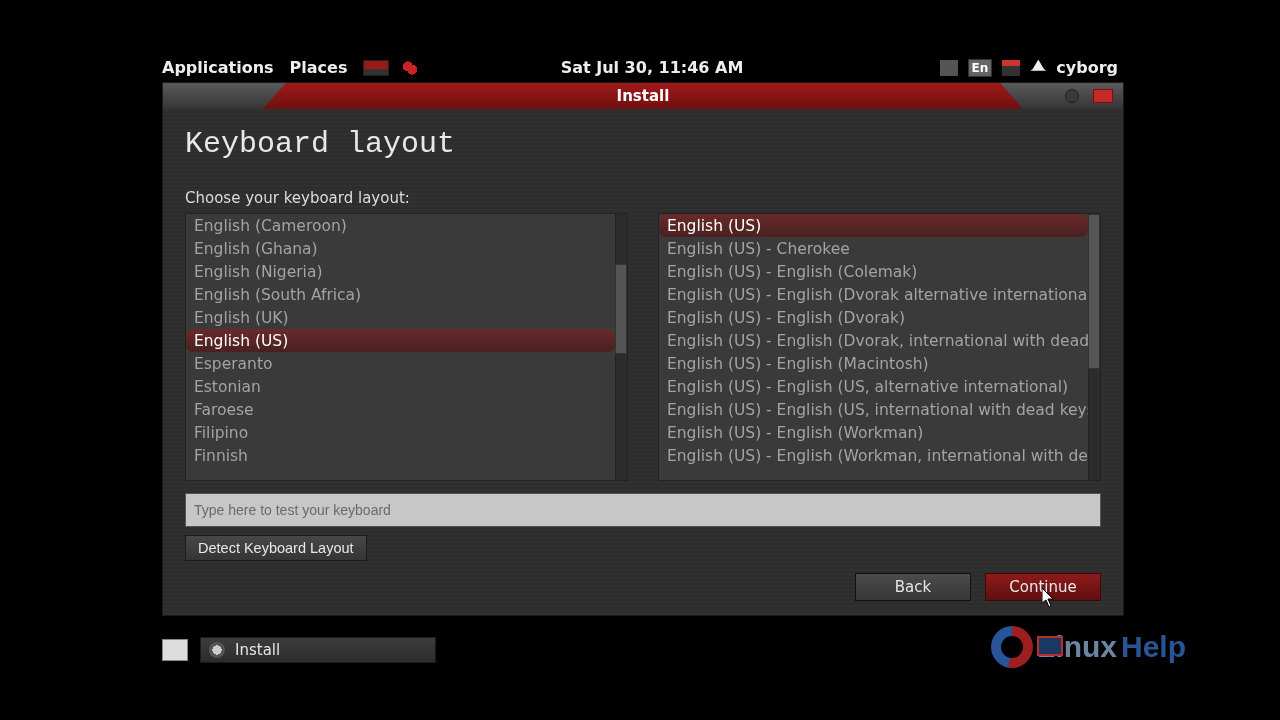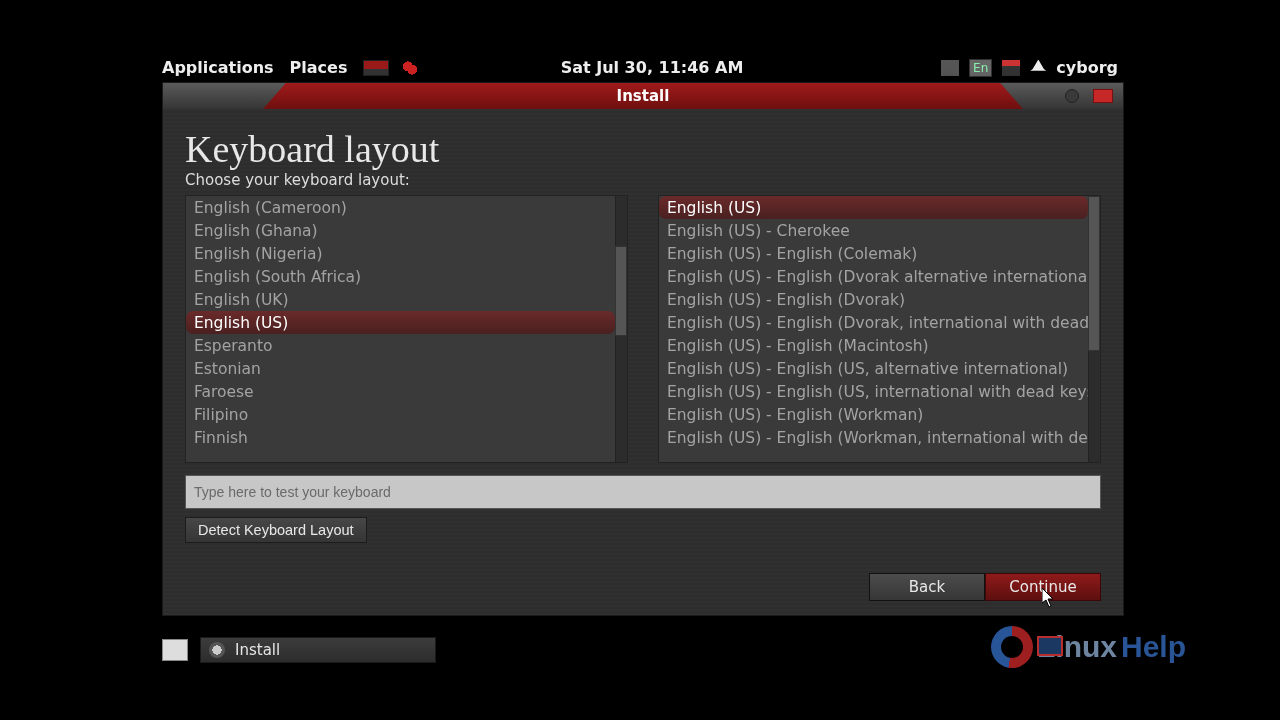--- a/index.html
+++ b/index.html
@@ -23,22 +23,22 @@
     align-items: center;
     color: #eee;
     font-weight: bold;
     font-size: 16px;
   }
   .top-panel .menu-item { margin-right: 16px; cursor: pointer; }
   .top-panel .panel-icons { display: flex; align-items: center; gap: 10px; }
   .top-panel .spacer { flex: 1; }
   .top-panel .clock { position: absolute; left: 50%; transform: translateX(-50%); margin-left: 12px; }
   .panel-badge {
-    background: #666; color: #86efac; font-size: 12px; padding: 1px 3px;
-    border: 1px solid #333; font-weight: normal;
+    background: #666; color: #ffffff; font-size: 12px; padding: 1px 3px;
+    border: 1px solid #333; font-weight: bold;
   }
   .panel-smicon {
     width: 18px; height: 16px; background: #555; display: inline-block;
   }
   .panel-flag {
     width: 26px; height: 16px;
     background: linear-gradient(180deg,#9a1a1a 0 55%, #333 55% 100%);
     border: 1px solid #222;
     display:inline-block;
   }
@@ -82,22 +82,22 @@
   .titlebar .ctl.min { right: 44px; background:#3a3a3a; border:1px solid #222;}
   .titlebar .ctl.cls { right: 10px; width: 20px; height:14px; border-radius:0;
     background:#c62828; border:1px solid #7a0f0f;}
 
   .win-body {
     position:absolute; top:26px; left:0; right:0; bottom:0;
     background: repeating-linear-gradient(180deg,#303030 0 2px,#2d2d2d 2px 4px);
     padding: 18px 22px 16px 22px;
   }
   .page-title {
-    font-size: 38px; color:#e8e8e8; font-weight: normal; 
-    font-family: Liberation Serif, serif;
+    font-size: 30px; color:#e8e8e8; font-weight: normal; margin-bottom: 28px;
+    font-family: Liberation Mono, monospace;
   }
   .choose-label { font-size: 15px; color:#ddd; margin-bottom: 6px; }
 
   .lists-row { display:flex; gap:30px; height: 268px; }
   .listbox {
     flex:1; background:#3a3a3a; border:1px solid #222;
     position:relative; overflow:hidden;
   }
   .listbox .scroll-track {
     position:absolute; top:0; right:0; bottom:0; width:12px;
@@ -131,21 +131,21 @@
     margin-top: 8px;
     display:inline-block;
     background: linear-gradient(180deg,#474747,#353535);
     border:1px solid #1c1c1c;
     color:#e8e8e8; font-size:14.5px;
     padding: 4px 12px; cursor:pointer;
   }
 
   .nav-row {
     position:absolute; right: 22px; bottom: 14px;
-    display:flex; 
+    display:flex; gap:14px;
   }
   .nav-btn {
     width: 116px; height: 28px;
     border:1px solid #111; color:#e8e8e8; font-size:15px;
     cursor:pointer; display:flex; align-items:center; justify-content:center;
   }
   .nav-btn.back { background: linear-gradient(180deg,#4c4c4c,#363636); }
   .nav-btn.continue {
     background: linear-gradient(180deg,#8f1a1a,#5e0f0f);
     border:1px solid #3a0808;

